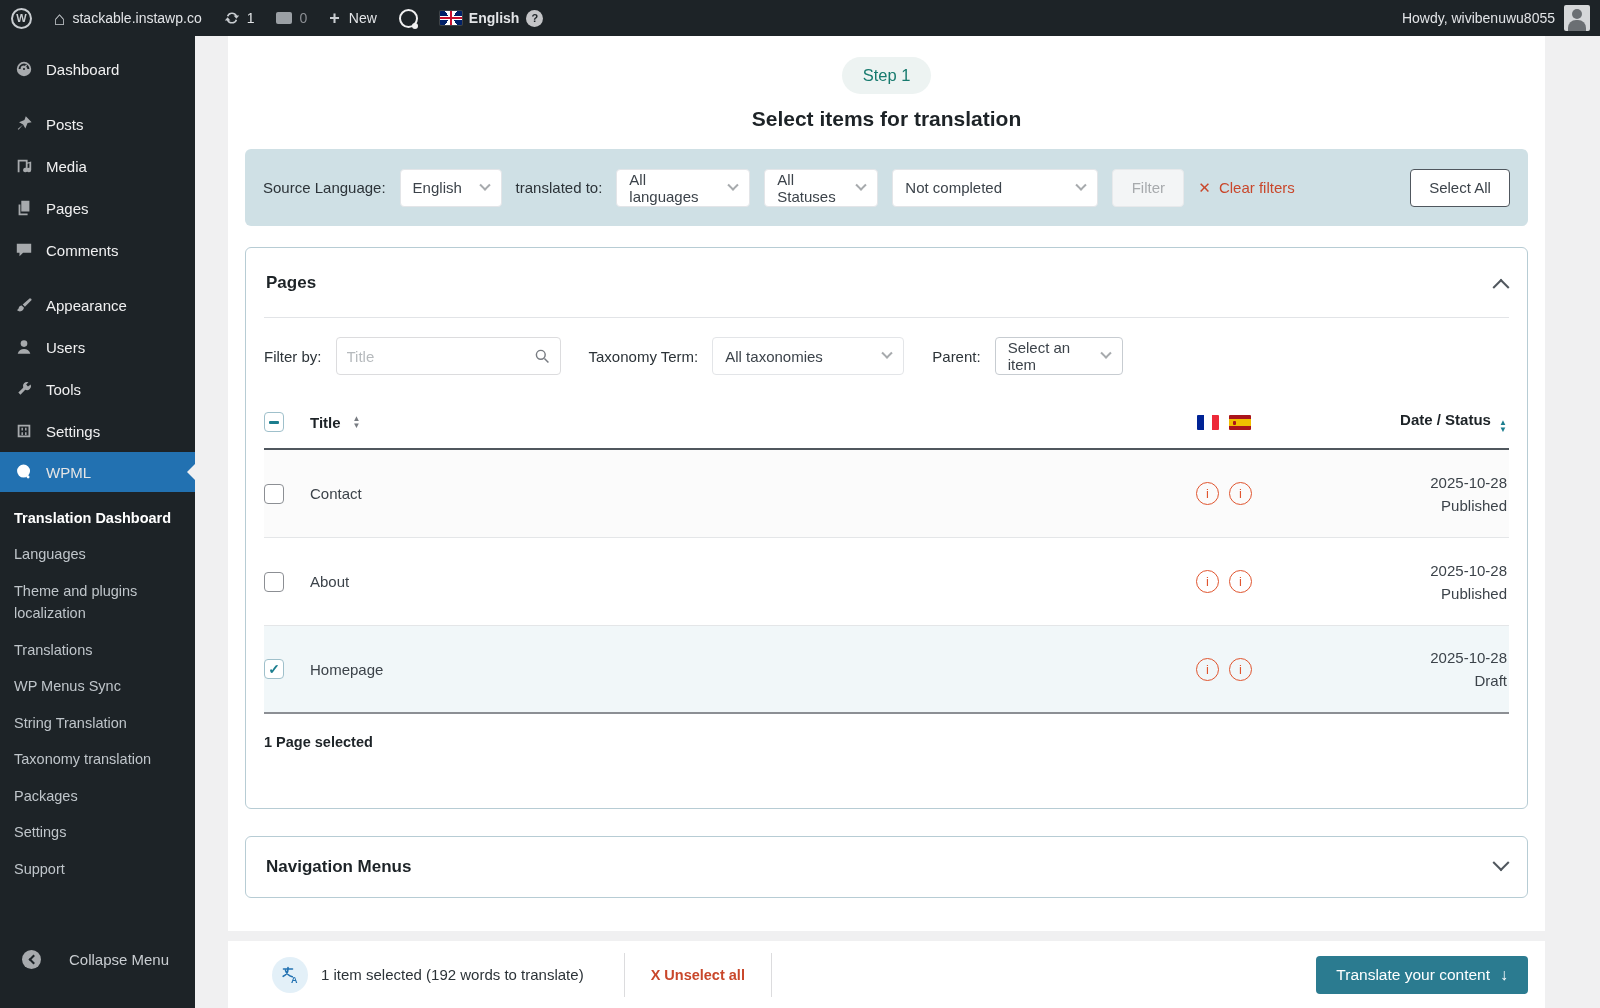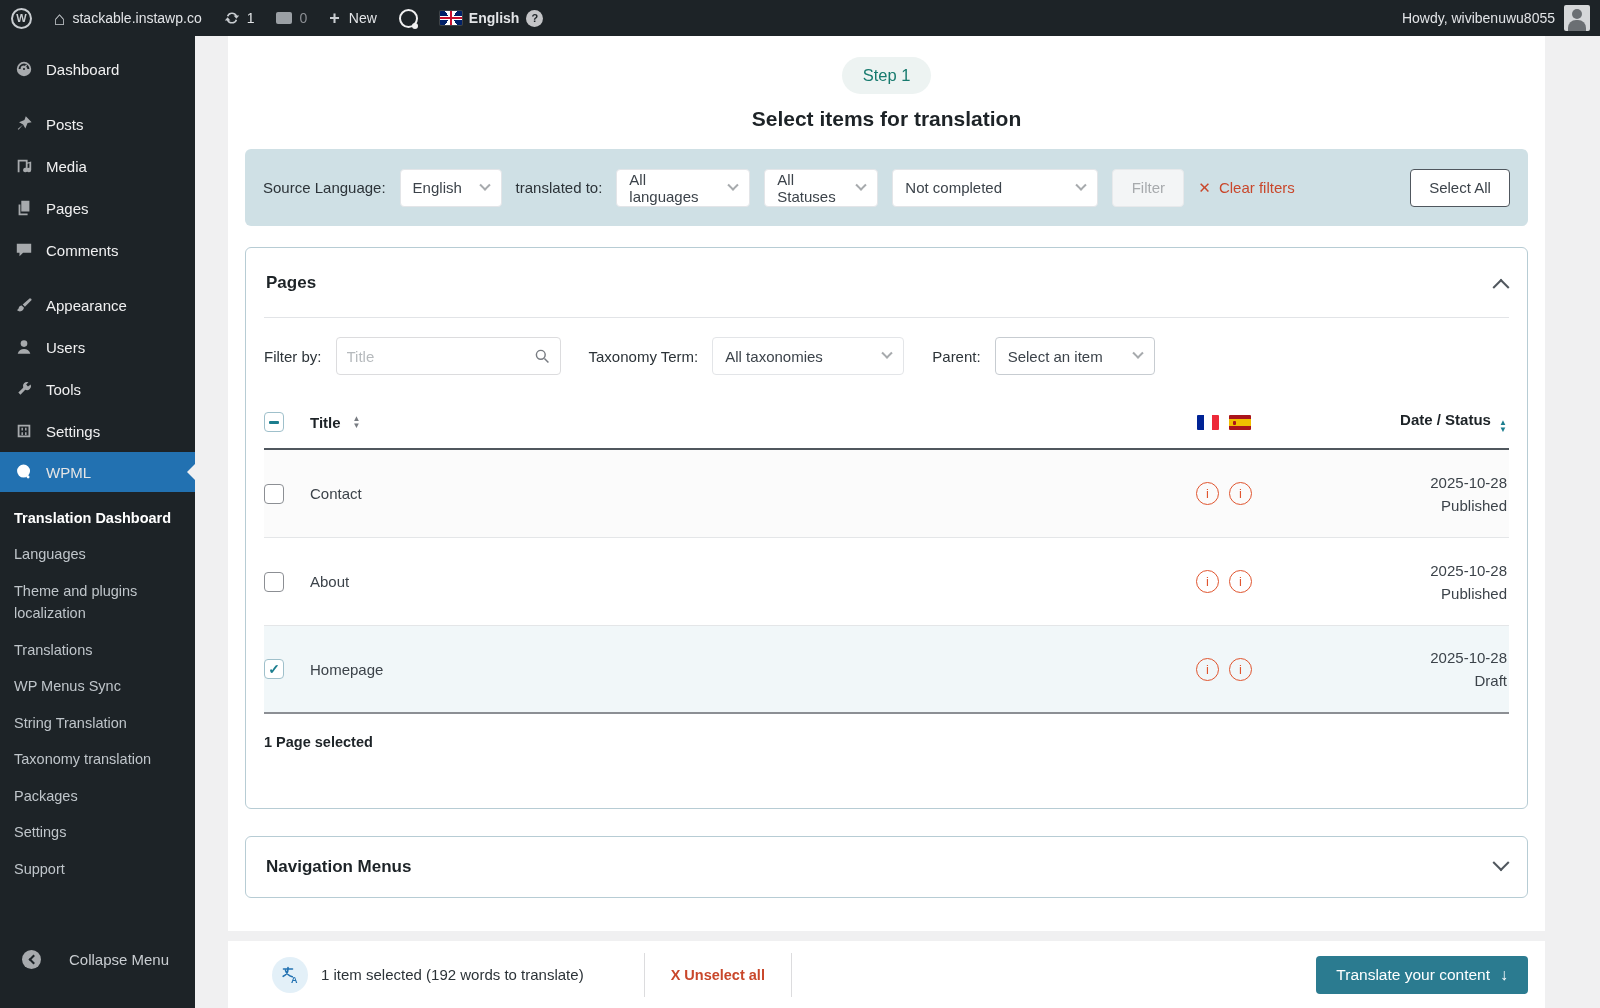--- a/index.html
+++ b/index.html
@@ -76,21 +76,21 @@
   .panel-chev { width:12px; height:12px; border-right:2.5px solid #50575e; border-bottom:2.5px solid #50575e; cursor:pointer; }
   .chev-up { transform:rotate(-135deg) translate(-3px,-3px); }
   .chev-down { transform:rotate(45deg) translate(-3px,-3px); }
   .hdiv { height:1px; background:#e2e4e7; margin:0 18px; }
 
   .panel-filter-row { display:flex; align-items:center; padding:19px 18px; gap:14px; font-size:15px; color:#2c3338; }
   .search-box { width:225px; height:38px; border:1px solid #dcdcde; border-radius:4px; display:flex; align-items:center; padding:0 10px; gap:8px; margin-right:14px; }
   .search-box input { border:none; outline:none; flex:1; font-size:15px; font-family:"Liberation Sans",sans-serif; color:#3c434a; min-width:0; }
   .search-box input::placeholder { color:#b6babd; }
   .dd-taxonomies { width:192px; margin-right:14px; }
-  .dd-parent { width:160px; border-color:#c7ccd1; }
+  .dd-parent { width:128px; border-color:#c7ccd1; }
 
   .ptable { margin:2px 18px 0 18px; }
   .t-head { display:flex; align-items:center; height:54px; border-bottom:2px solid #50575e; font-weight:bold; color:#1d2327; font-size:15px; }
   .t-row { display:flex; align-items:center; height:88px; border-bottom:1px solid #e4e6e8; font-size:15px; color:#3c434a;justify-content:space-between; }
   .t-row.alt { background:#fbfbfb; }
   .t-row.selected { background:#f1f7f9; }
   .t-row:last-of-type { border-bottom:2px solid #8c8f94; }
   .col-check { width:46px; display:flex; align-items:center; }
   .col-title { flex:1; display:flex; align-items:center; gap:8px; }
   .col-flags { width:110px; display:flex; align-items:center; justify-content:center; gap:10px; }
@@ -108,21 +108,21 @@
   .date-cell .status { margin-top:6px; }
   .selected-summary { padding:20px 18px 0 18px; font-weight:bold; font-size:14.5px; color:#1d2327; }
   .pages-panel { padding-bottom:58px; }
 
   .nav-panel { margin-top:27px; height:62px; display:flex; align-items:center; justify-content:space-between; padding:0 20px; }
 
   
   .footer-sep { position:absolute; left:0; right:0; bottom:67px; height:10px; background:#f0f0f1; }
   .footer { position:absolute; left:0; right:0; bottom:0; height:67px; background:#fff; display:flex; align-items:center; padding:0 17px 0 44px; }
   .tr-ico { width:36px; height:36px; border-radius:50%; background:#e3f0f8; display:flex; align-items:center; justify-content:center; margin-right:13px; flex:0 0 36px; }
-  .footer-text { font-size:15px; color:#2c3338; margin-right:60px; }
+  .footer-text { font-size:15px; color:#2c3338; margin-right:40px; }
   .vdiv { width:1px; height:44px; background:#dcdcde; }
   .unselect { color:#c9472b; font-size:14.5px; font-weight:bold; margin:0 26px; cursor:pointer; white-space:nowrap; }
   .btn-translate { margin-left:auto; height:38px; padding:0 20px; background:#2b7b90; border:none; border-radius:4px; color:#fff; font-size:15.5px; cursor:pointer; display:flex; align-items:center; gap:10px; font-family:"Liberation Sans",sans-serif; }
   .dl-arrow { font-size:16px; }
 </style>
 </head>
 <body>
 
 <div class="adminbar">
   <div class="ab-item">

